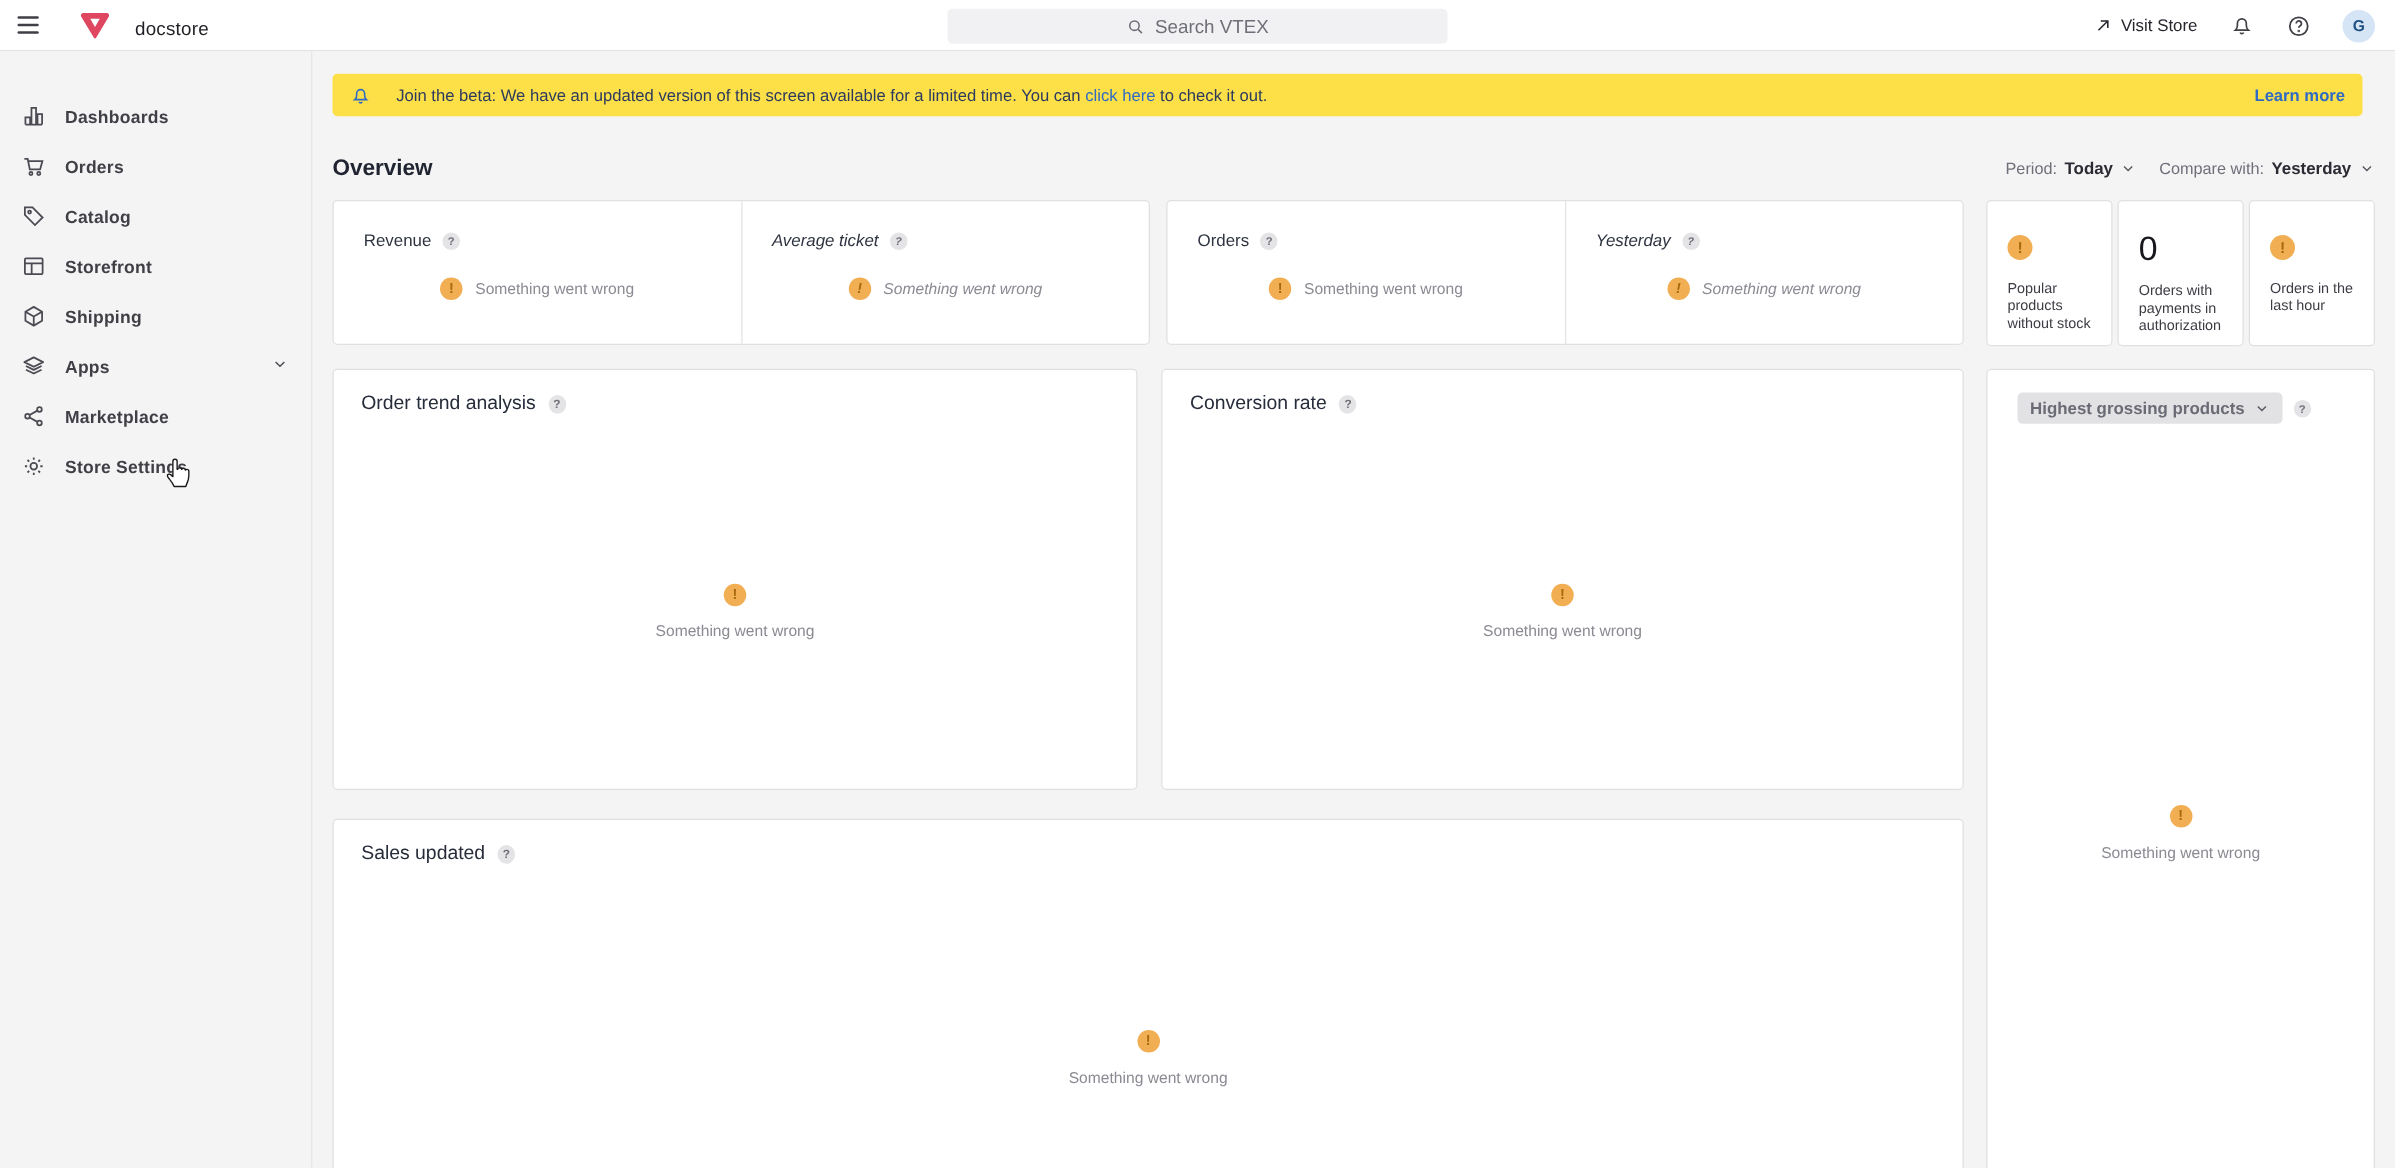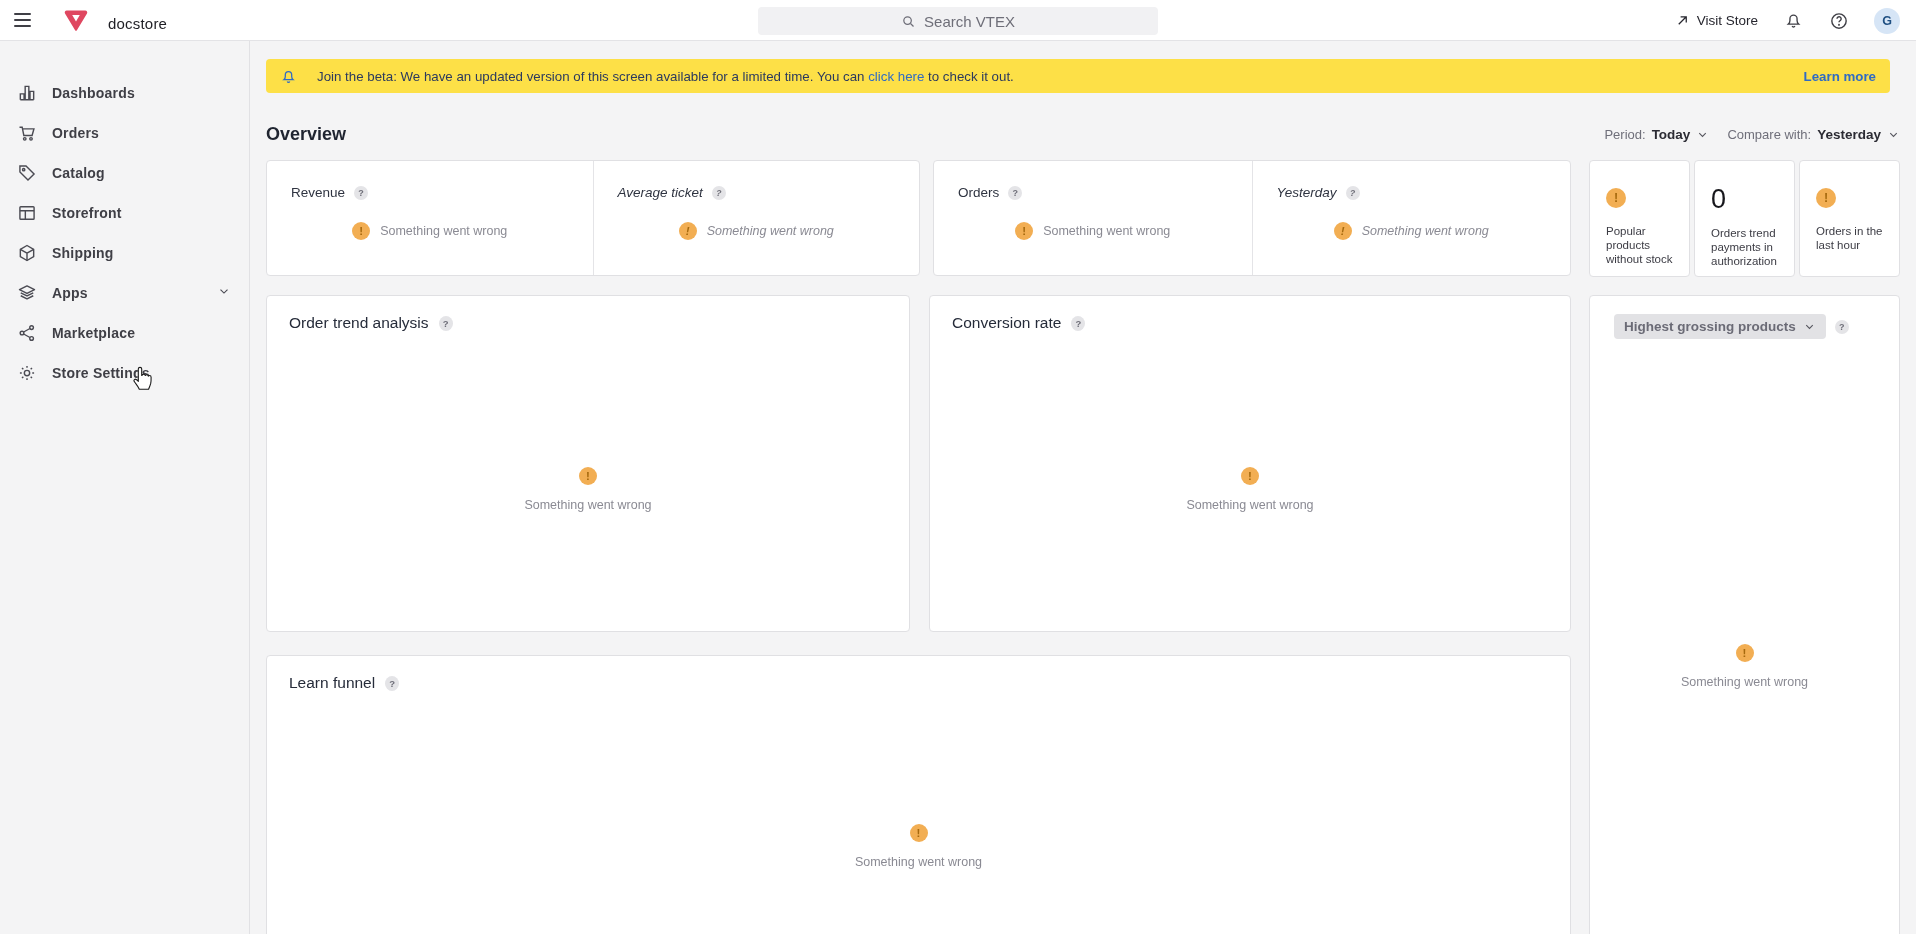--- a/index.html
+++ b/index.html
@@ -322,21 +322,21 @@
     </div>
   </div>
 
   <div class="kpi-row">
     <div class="kpi-card">
       <span class="warn big">!</span>
       <div class="kpi-label">Popular products without stock</div>
     </div>
     <div class="kpi-card">
       <div class="kpi-value">0</div>
-      <div class="kpi-label">Orders trend payments in authorization</div>
+      <div class="kpi-label">Orders with payments in authorization</div>
     </div>
     <div class="kpi-card">
       <span class="warn big">!</span>
       <div class="kpi-label">Orders in the last hour</div>
     </div>
   </div>
 
   <div class="card p-trend">
     <div class="panel-title">
       <span class="t">Order trend analysis</span>
@@ -370,21 +370,21 @@
       <span class="help" style="margin-top:18px;">?</span>
     </div>
     <div class="panel-err" style="top:348px;">
       <span class="warn">!</span>
       <span class="err-text">Something went wrong</span>
     </div>
   </div>
 
   <div class="card p-funnel">
     <div class="panel-title">
-      <span class="t">Learn funnel</span>
+      <span class="t">Sales updated</span>
       <span class="help">?</span>
     </div>
     <div class="panel-err" style="top:168px;">
       <span class="warn">!</span>
       <span class="err-text">Something went wrong</span>
     </div>
   </div>
 
 </div>
 

